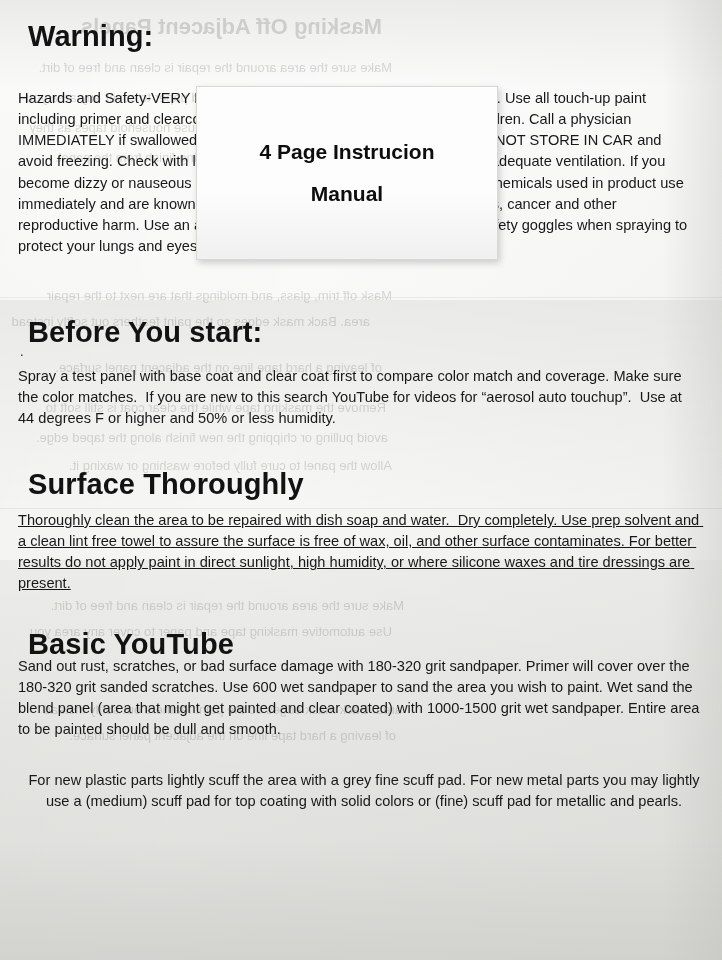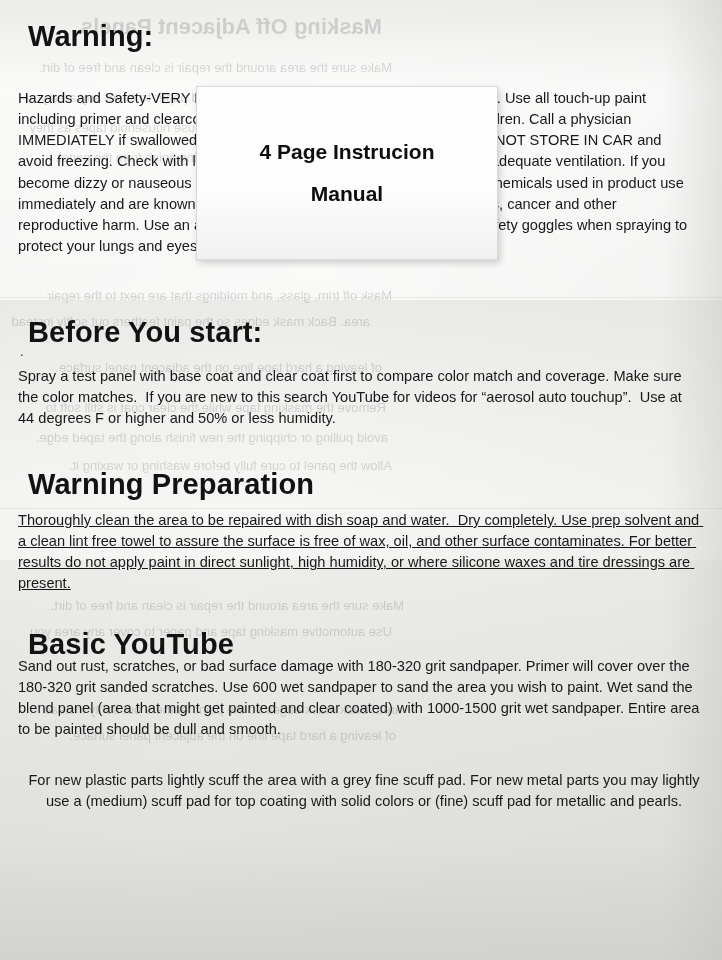--- a/index.html
+++ b/index.html
@@ -193,21 +193,21 @@
 
     <section class="section" style="top:306px;">
       <h2 class="heading">Before You start:</h2>
     </section>
     <span class="dot" style="left:20px; top:344px;">.</span>
     <div class="section" style="top:366px;">
       <p class="body">Spray a test panel with base coat and clear coat first to compare color match and coverage. Make sure the color matches.  If you are new to this search YouTube for videos for “aerosol auto touchup”.  Use at 44 degrees F or higher and 50% or less humidity.</p>
     </div>
 
     <section class="section" style="top:458px;">
-      <h2 class="heading">Warning Preparation</h2>
+      <h2 class="heading">Surface Thoroughly</h2>
     </section>
     <div class="section" style="top:510px;text-decoration:underline;">
       <p class="body">Thoroughly clean the area to be repaired with dish soap and water.  Dry completely. Use prep solvent and a clean lint free towel to assure the surface is free of wax, oil, and other surface contaminates. For better results do not apply paint in direct sunlight, high humidity, or where silicone waxes and tire dressings are present.</p>
     </div>
 
     <section class="section" style="top:618px;">
       <h2 class="heading">Basic YouTube</h2>
     </section>
     <div class="section" style="top:656px;">
       <p class="body">Sand out rust, scratches, or bad surface damage with 180-320 grit sandpaper. Primer will cover over the 180-320 grit sanded scratches. Use 600 wet sandpaper to sand the area you wish to paint. Wet sand the blend panel (area that might get painted and clear coated) with 1000-1500 grit wet sandpaper. Entire area to be painted should be dull and smooth.</p>

